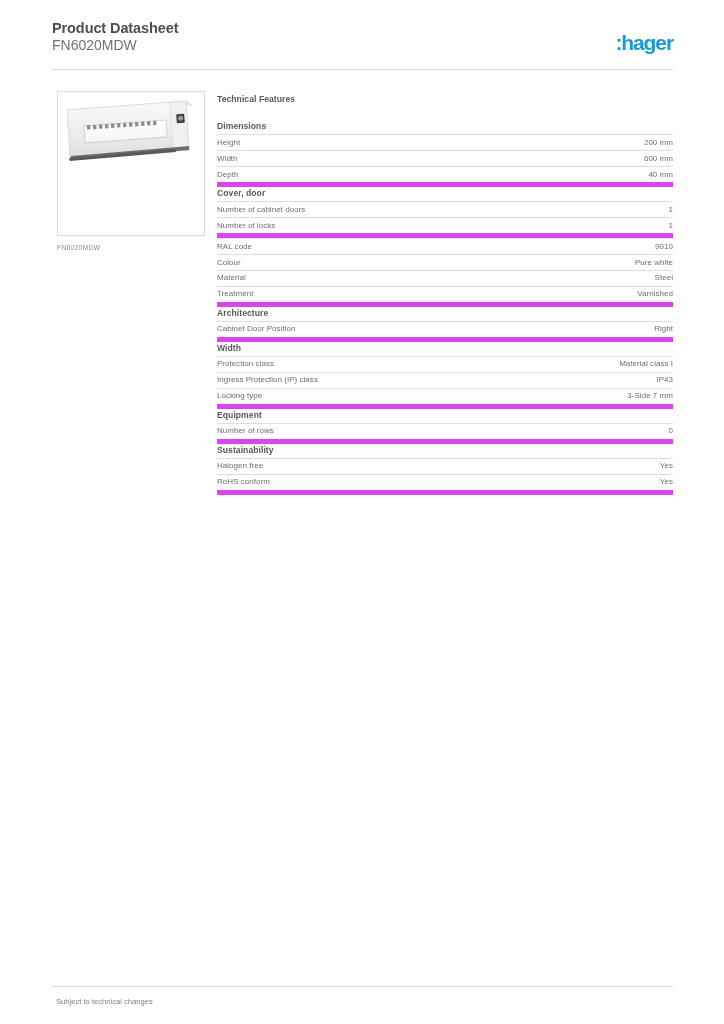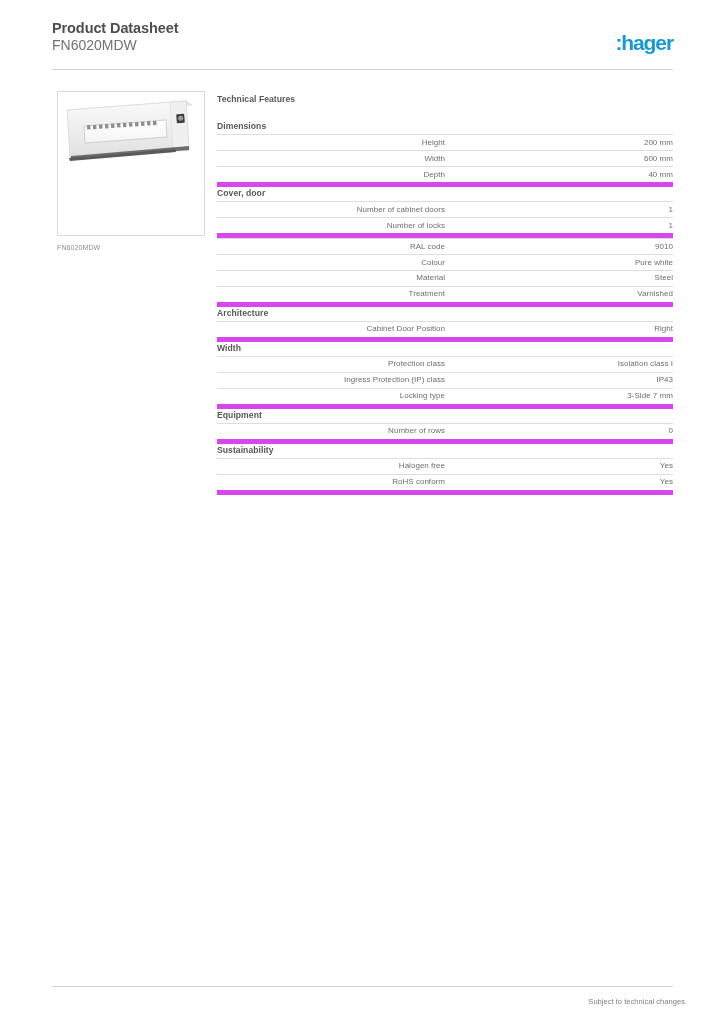--- a/index.html
+++ b/index.html
@@ -146,45 +146,45 @@
     border-bottom: 5px solid #d946ef;
   }
   .spec-table td {
     font-size: 8px;
     color: #6d6e70;
     line-height: 10px;
     padding: 2.6px 0 2.4px 0;
     vertical-align: top;
     letter-spacing: 0.03px;
   }
-  .spec-label { text-align: right; }
+  .spec-label { text-align: left; }
   .spec-value { text-align: right; white-space: nowrap; }
 
   
   .footer-rule {
     position: absolute;
     left: 52px;
     top: 986px;
     width: 621px;
     height: 1px;
     background: #d3d4d6;
   }
   .footer {
     position: absolute;
     left: 52px;
     top: 996px;
     width: 621px;
     height: 14px;
   }
   .footer-center {
     position: absolute;
-    left: 12px;
+    left: 4px;
     top: 0;
     width: 621px;
-    text-align: right;
+    text-align: left;
     font-size: 7.6px;
     color: #7e7f81;
     line-height: 11px;
   }
   .footer-date {
     position: absolute;
     right: 0;
     top: 0;
     font-size: 7.6px;
     font-weight: bold;
@@ -326,21 +326,21 @@
               </tr>
             </tbody>
           </table>
         </div>
         <div class="spec-group">
           <div class="group-title">Width</div>
           <table class="spec-table">
             <tbody>
               <tr>
                 <td class="spec-label">Protection class</td>
-                <td class="spec-value">Isolation class I</td>
+                <td class="spec-value">Material class I</td>
               </tr>
               <tr>
                 <td class="spec-label">Ingress Protection (IP) class</td>
                 <td class="spec-value">IP43</td>
               </tr>
               <tr>
                 <td class="spec-label">Locking type</td>
                 <td class="spec-value">3-Side 7 mm</td>
               </tr>
             </tbody>

